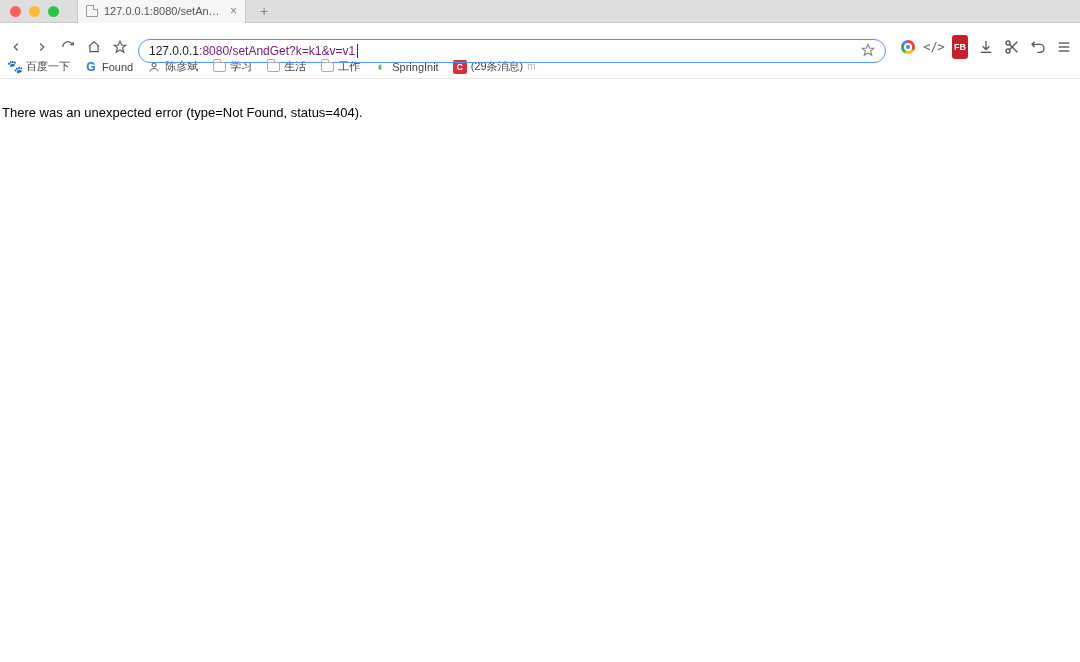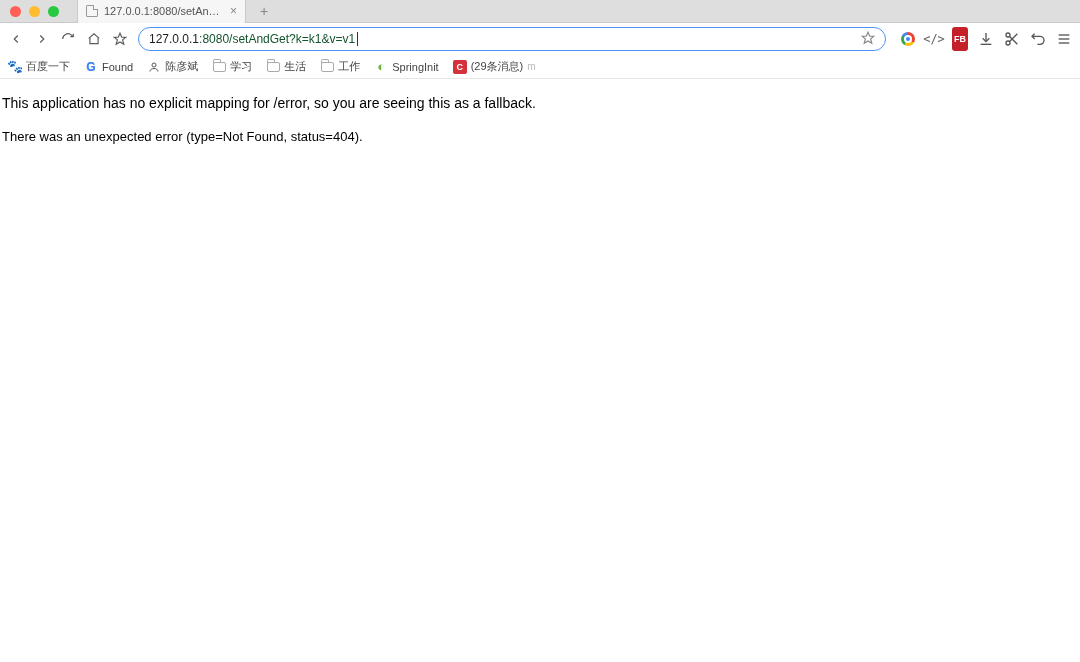--- a/index.html
+++ b/index.html
@@ -85,21 +85,21 @@
       font-size: 14px;
       cursor: pointer;
       padding: 0 6px;
     }
 
     
     .toolbar {
       height: 30px;
       background: #ffffff;
       display: flex;
-      align-items: center;
+      align-items: flex-start;
       padding: 16px 8px;
       gap: 10px;
     }
     .nav-icon {
       width: 16px;
       height: 16px;
       display: flex;
       align-items: center;
       justify-content: center;
       color: #5a5a5a;
@@ -112,21 +112,21 @@
       align-items: center;
       border: 1px solid #4f93f6;
       border-radius: 14px;
       height: 24px;
       padding: 0 10px;
       font-size: 12px;
       color: #333;
       position: relative;
     }
     .addr-host { color: #222; }
-    .addr-rest { color: #14532d; }
+    .addr-rest { color: #701a75; }
     .addr-star {
       position: absolute;
       right: 10px;
       color: #888;
     }
     .text-cursor {
       display: inline-block;
       width: 1px;
       height: 14px;
       background: #333;
@@ -362,16 +362,15 @@
   <div class="bm-item">
     <span class="bm-ico">
         <span class="csdn-badge">C</span>
       </span>
     <span>(29条消息)</span>
     <span class="bm-trail">m</span>
   </div>
 </div>
 
 <div class="page">
-  <p>This application has no explicit mapping for /error, so you are seeing this as a fallback.</p>
   <div class="spacer"></div>
   <div class="line">There was an unexpected error (type=Not Found, status=404).</div>
 </div>
 
 </body></html>

